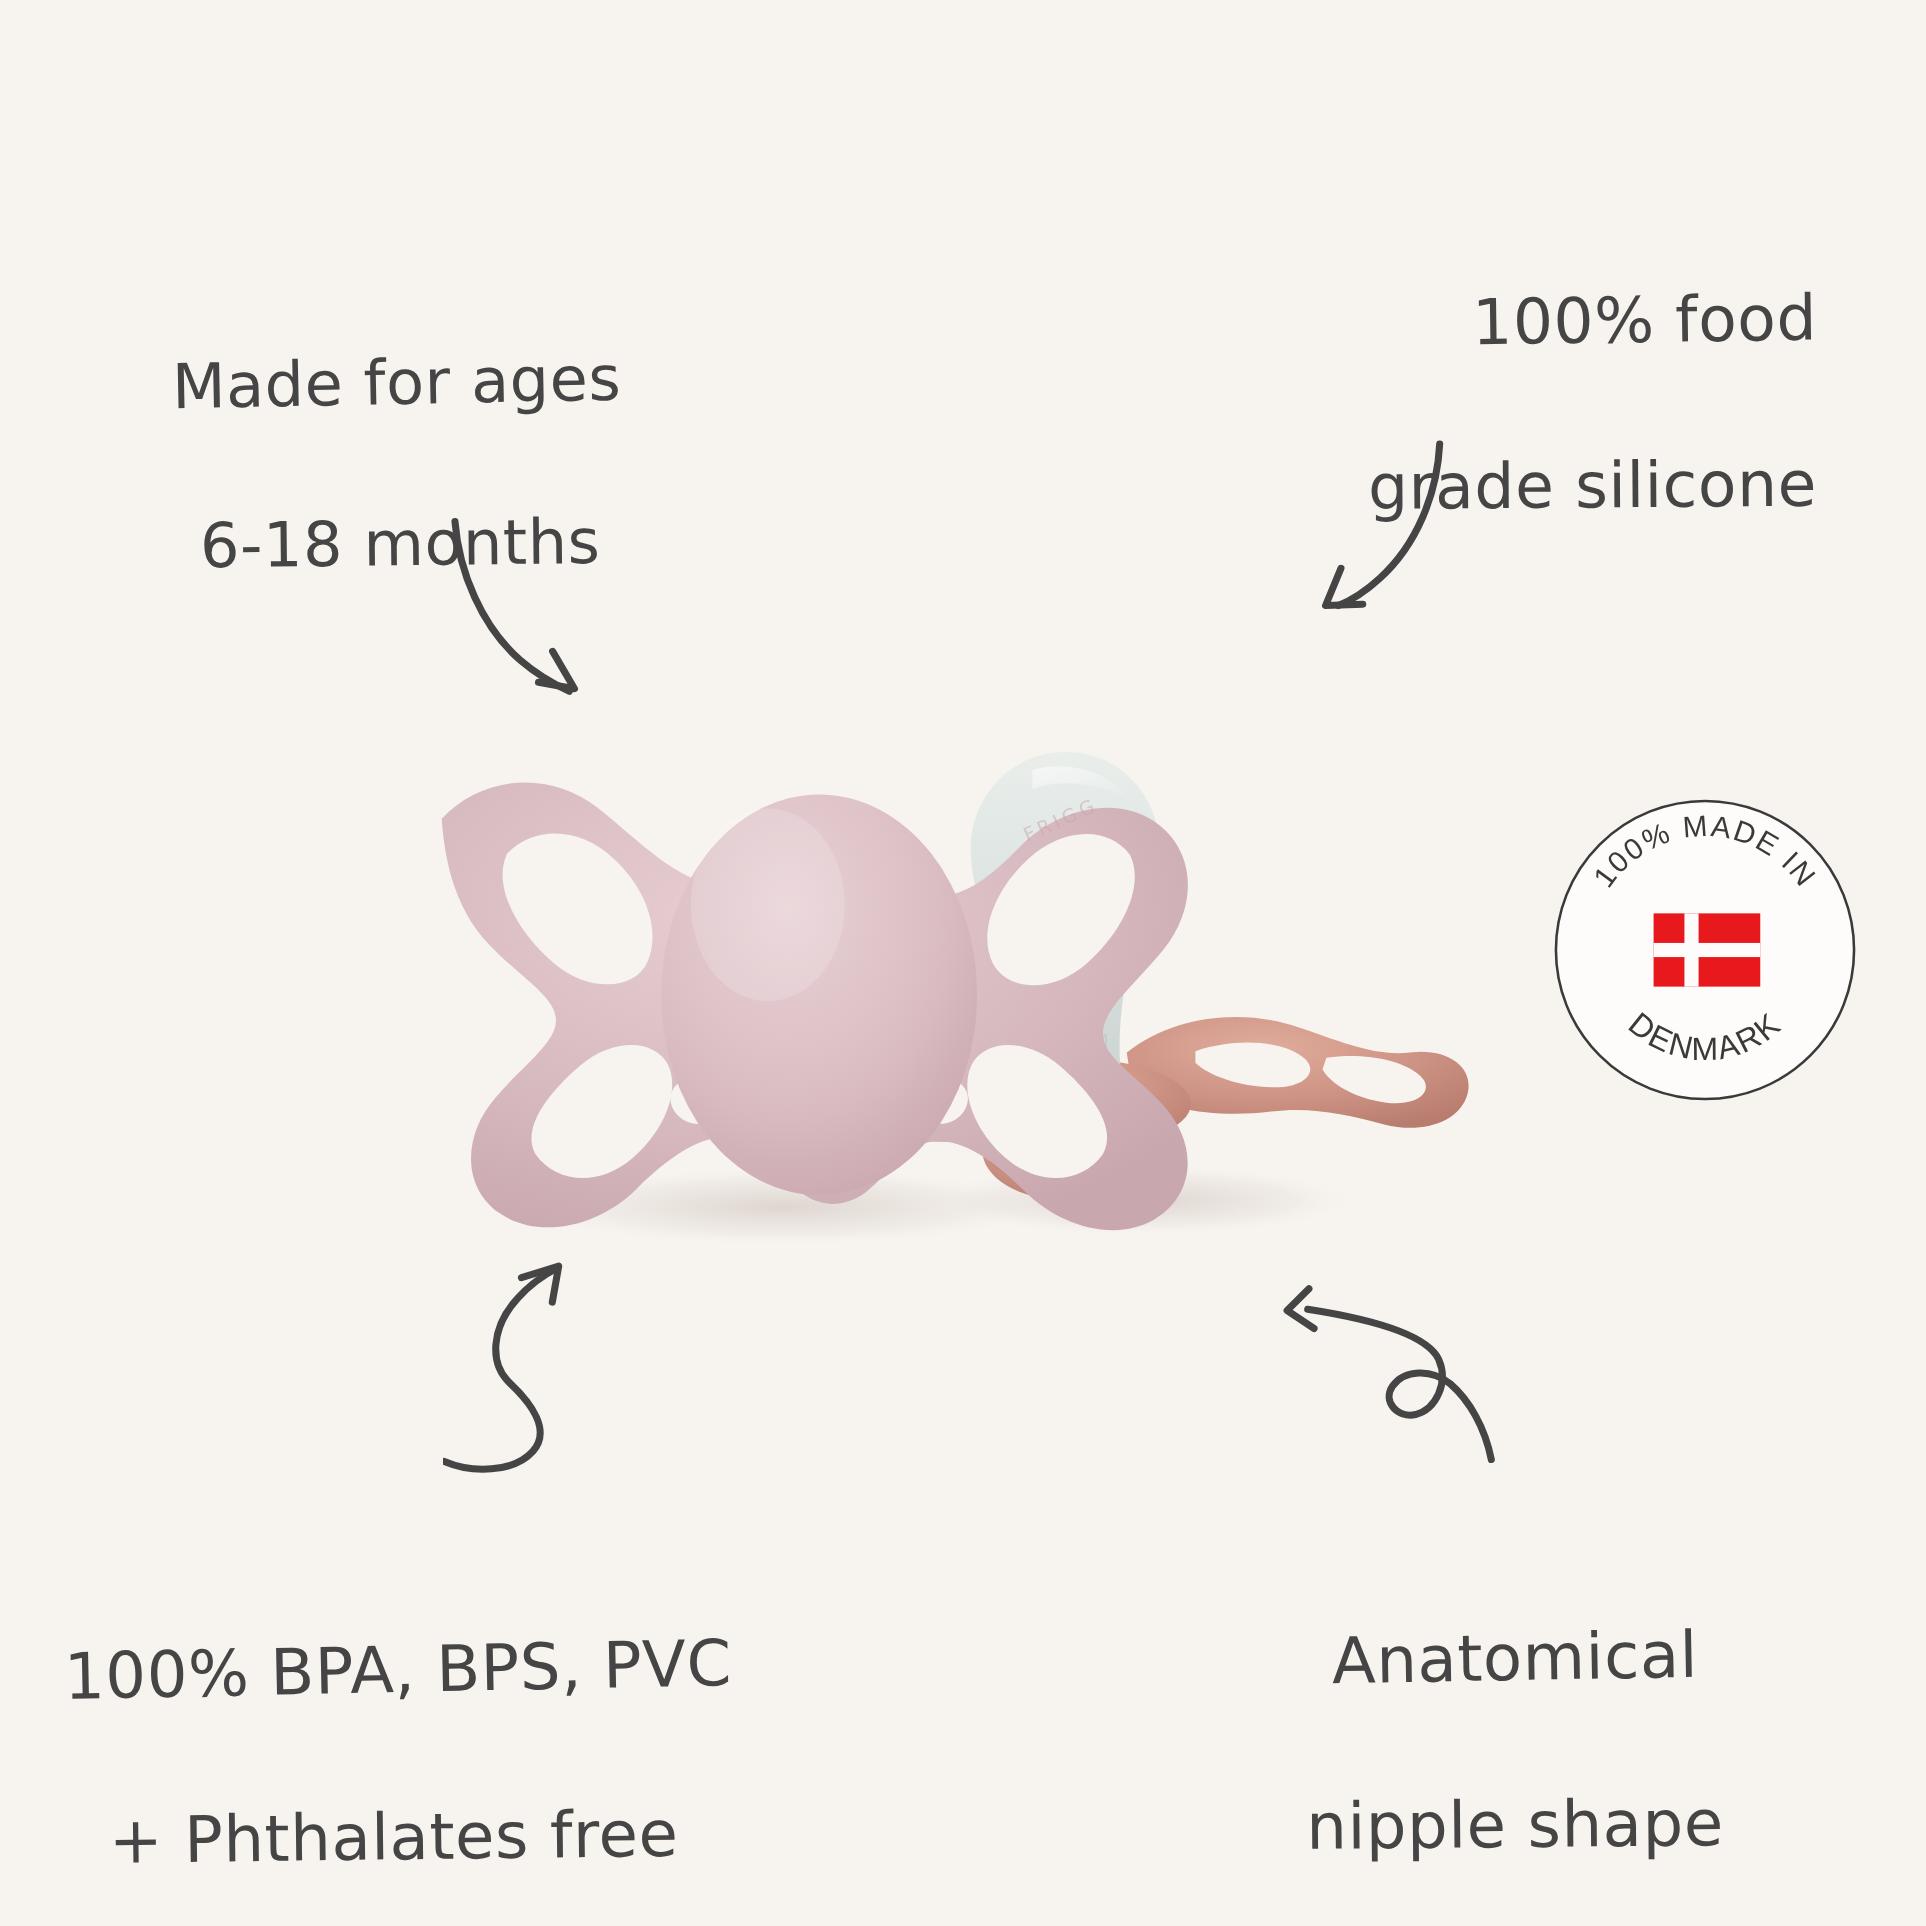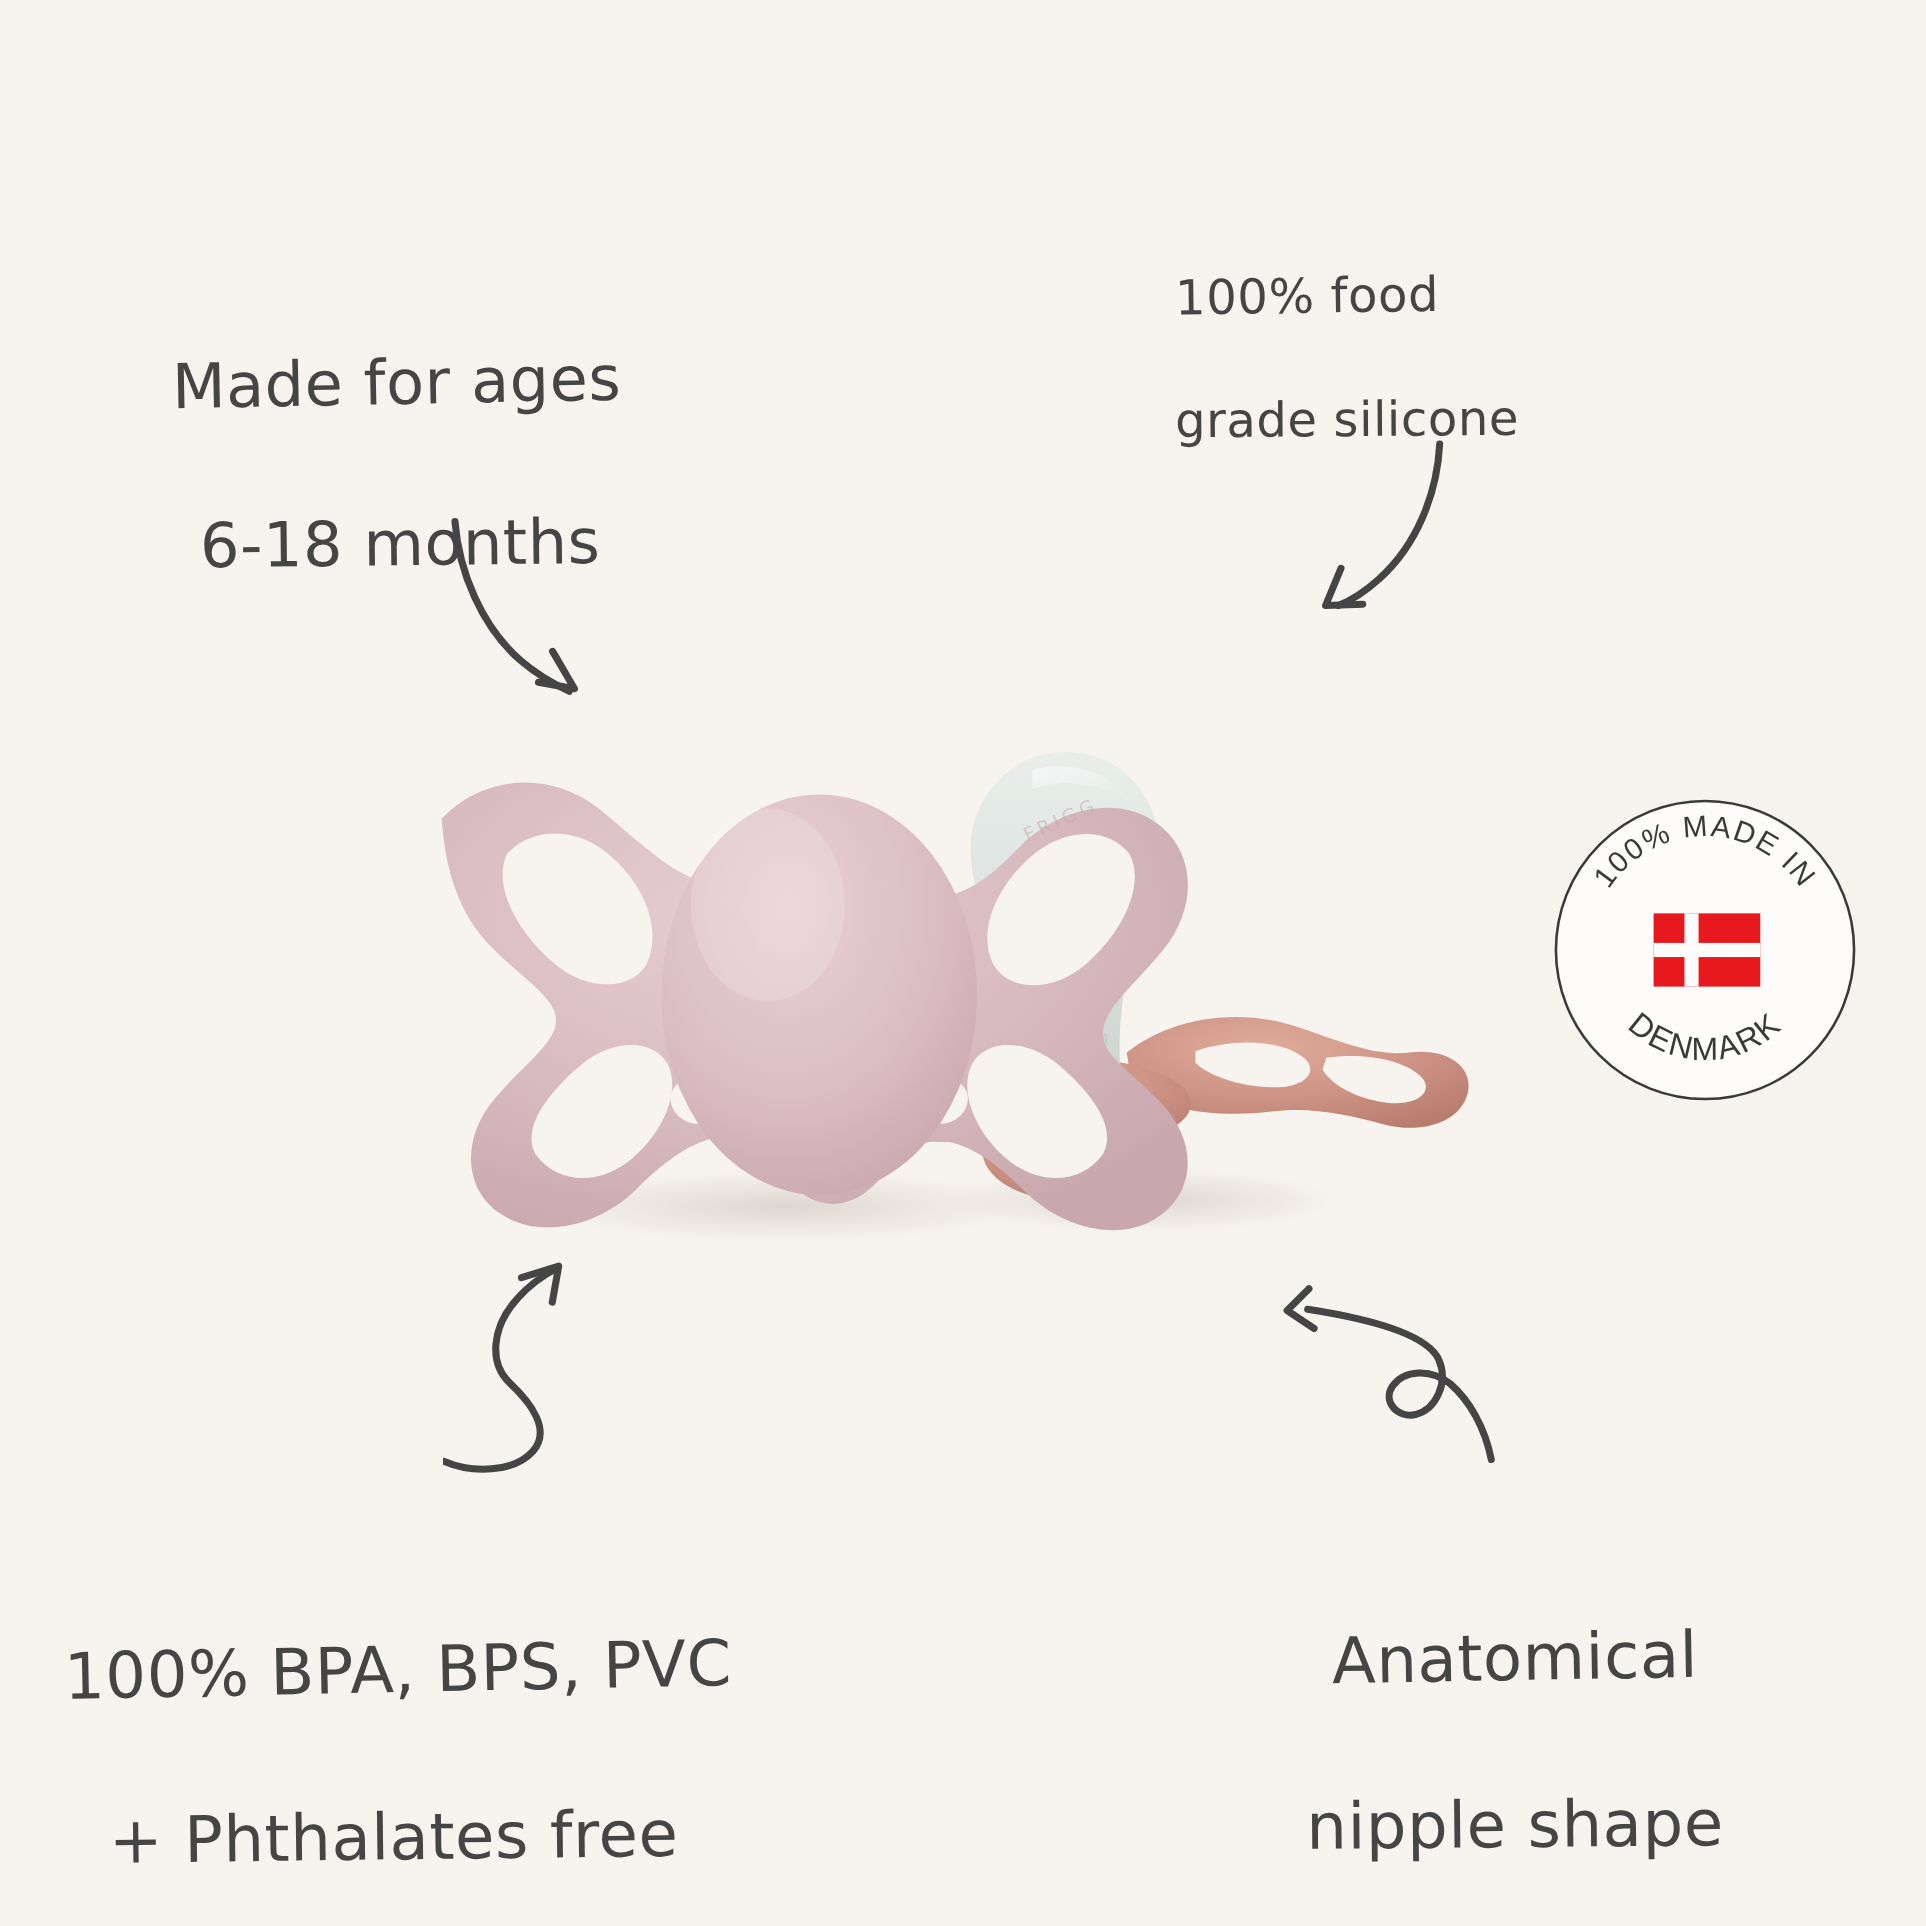--- a/index.html
+++ b/index.html
@@ -23,21 +23,21 @@
     white-space:pre-line;
     transform-origin:left top;
   }
   .callout .ln{display:block;}
 
   
   #co-age      {left:172px;  top:262px;  font-size:62px;}
   #co-age .l1  {transform:rotate(-1.1deg);}
   #co-age .l2  {transform:rotate(-0.6deg); margin-left:28px;}
 
-  #co-silicone {left:1175px; top:200px;  font-size:48px; text-align:left; width:642px;}
+  #co-silicone {left:1175px; top:200px;  font-size:63px; text-align:right; width:642px;}
   #co-silicone .l1{transform:rotate(-0.8deg);}
   #co-silicone .l2{transform:rotate(-0.4deg);}
 
   #co-bpa      {left:64px;  top:1546px; font-size:64px;}
   #co-bpa .l1  {transform:rotate(-1.2deg);}
   #co-bpa .l2  {transform:rotate(-0.7deg); margin-left:45px;}
 
   #co-nipple   {left:1239px; top:1534px; font-size:64px; text-align:center; width:552px;}
   #co-nipple .l1{transform:rotate(-1.0deg);}
   #co-nipple .l2{transform:rotate(-0.5deg);}

